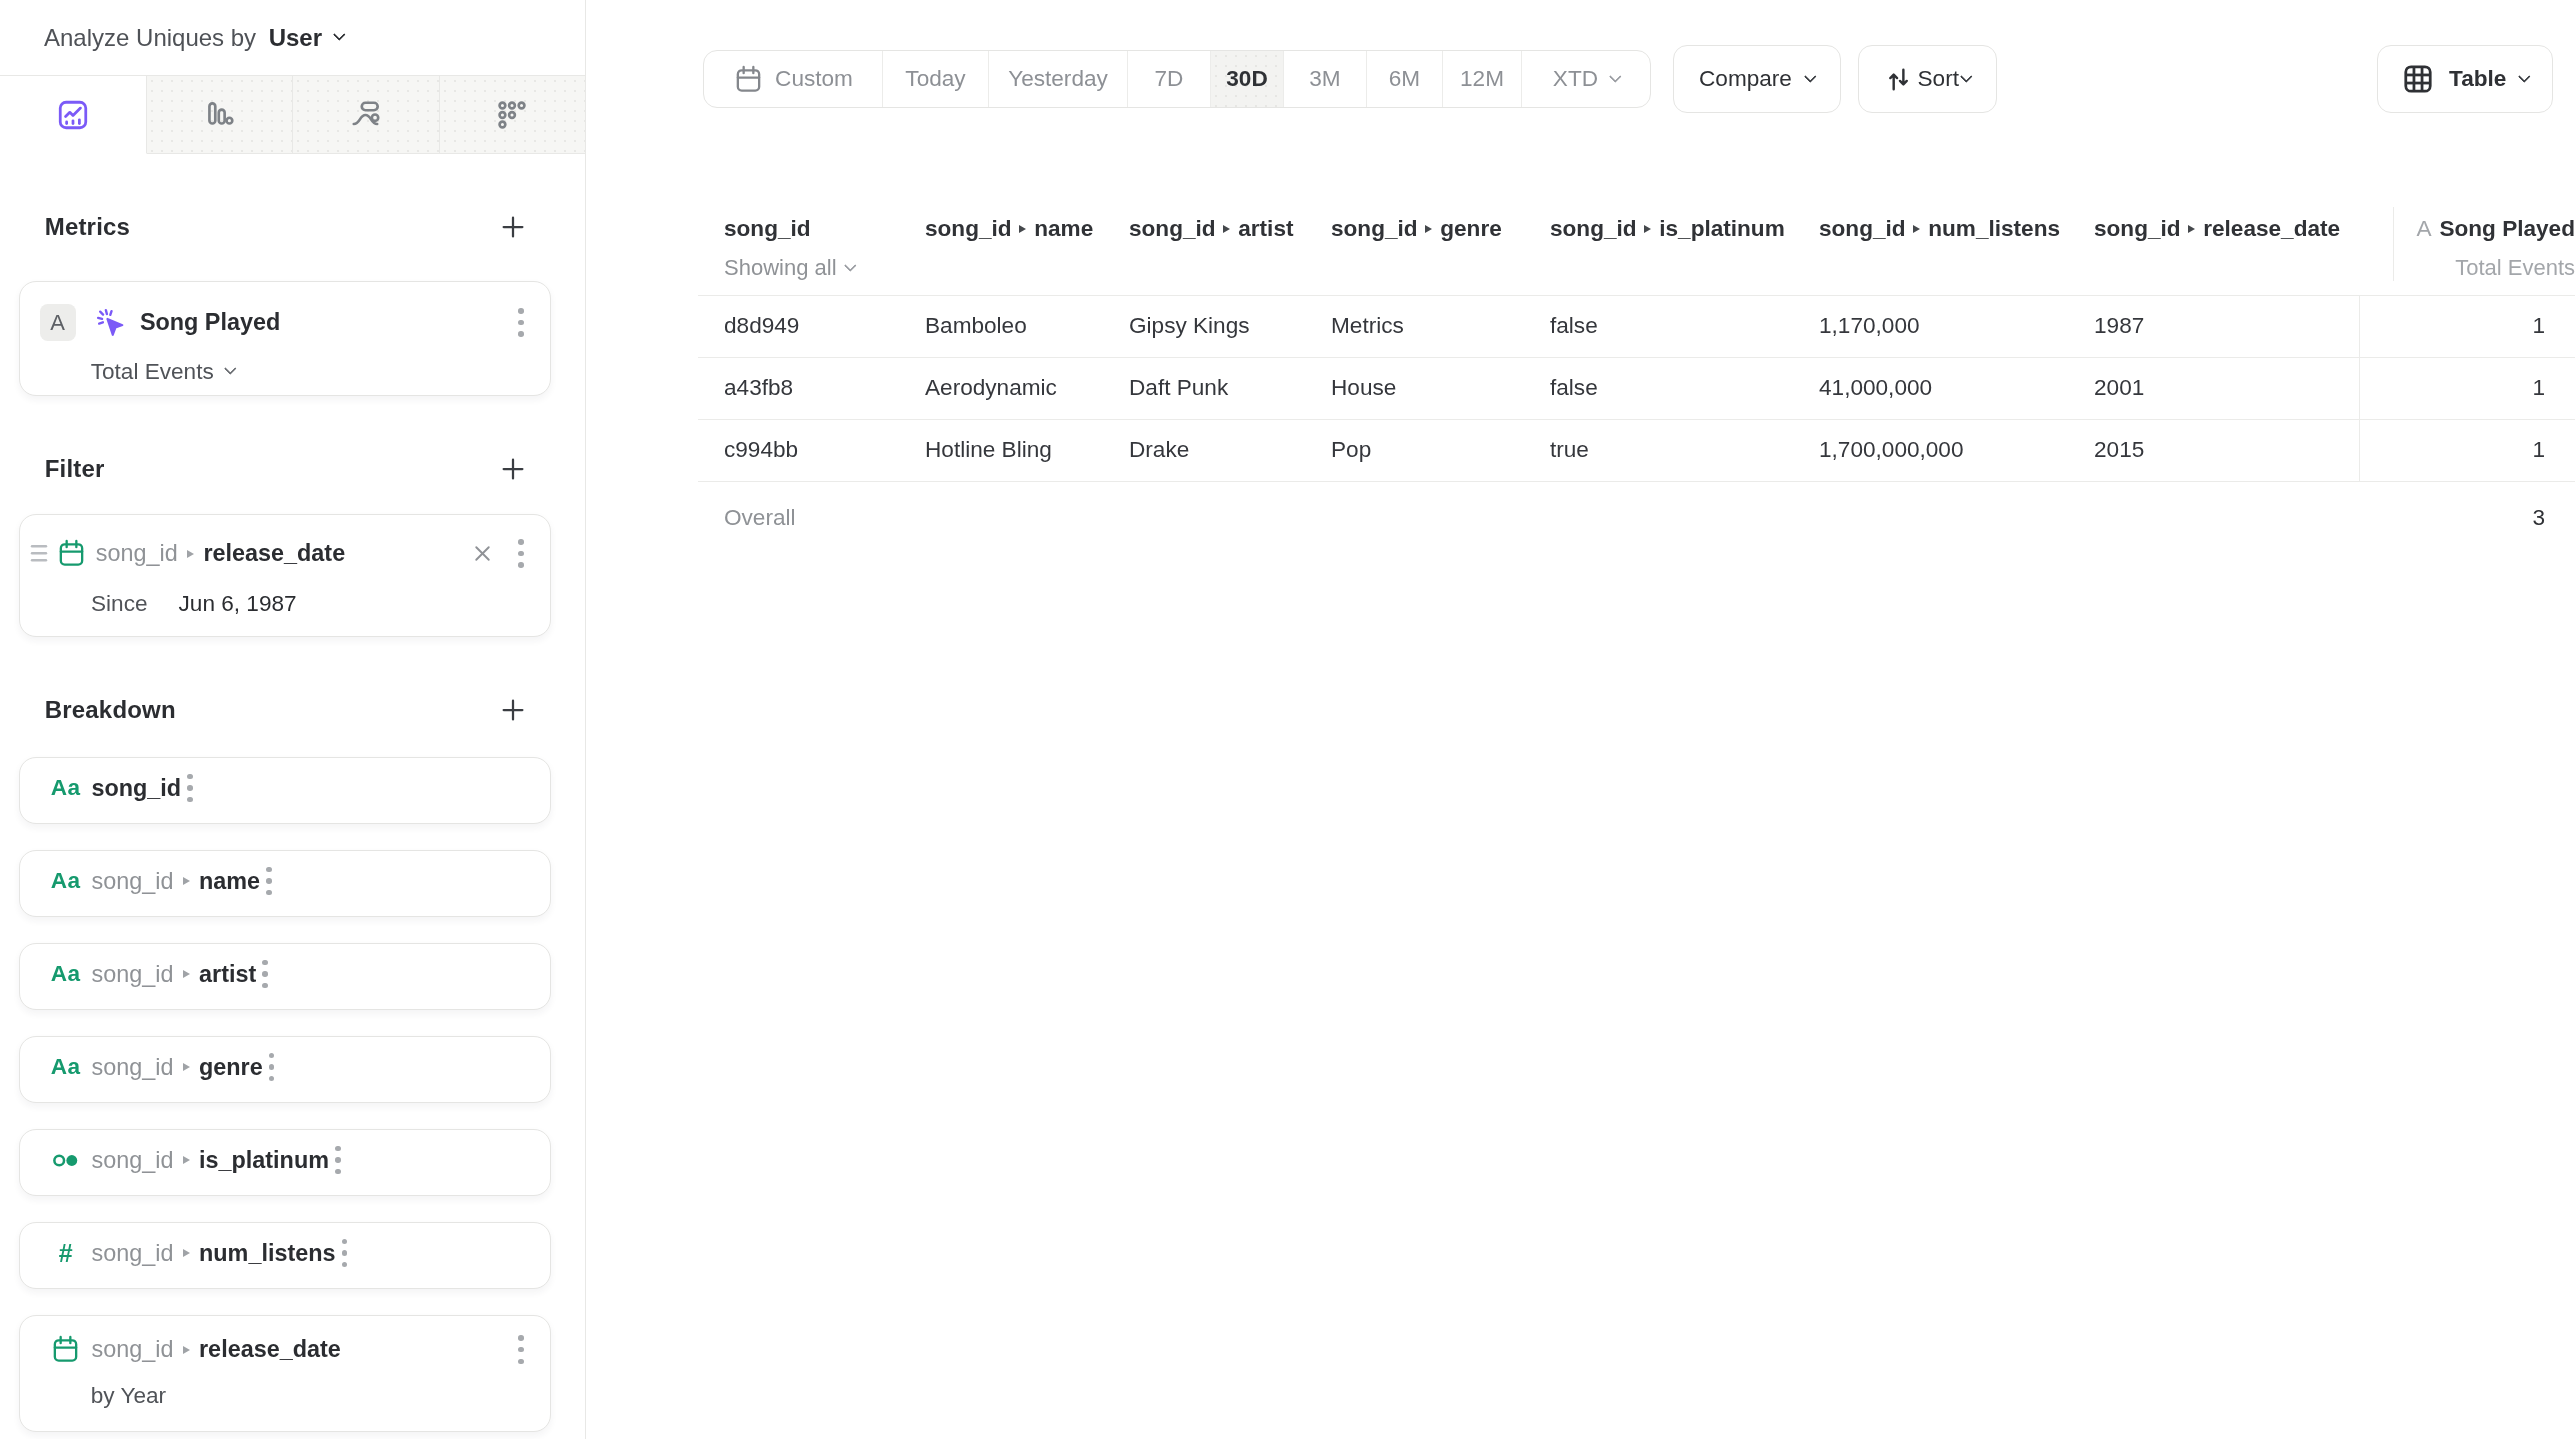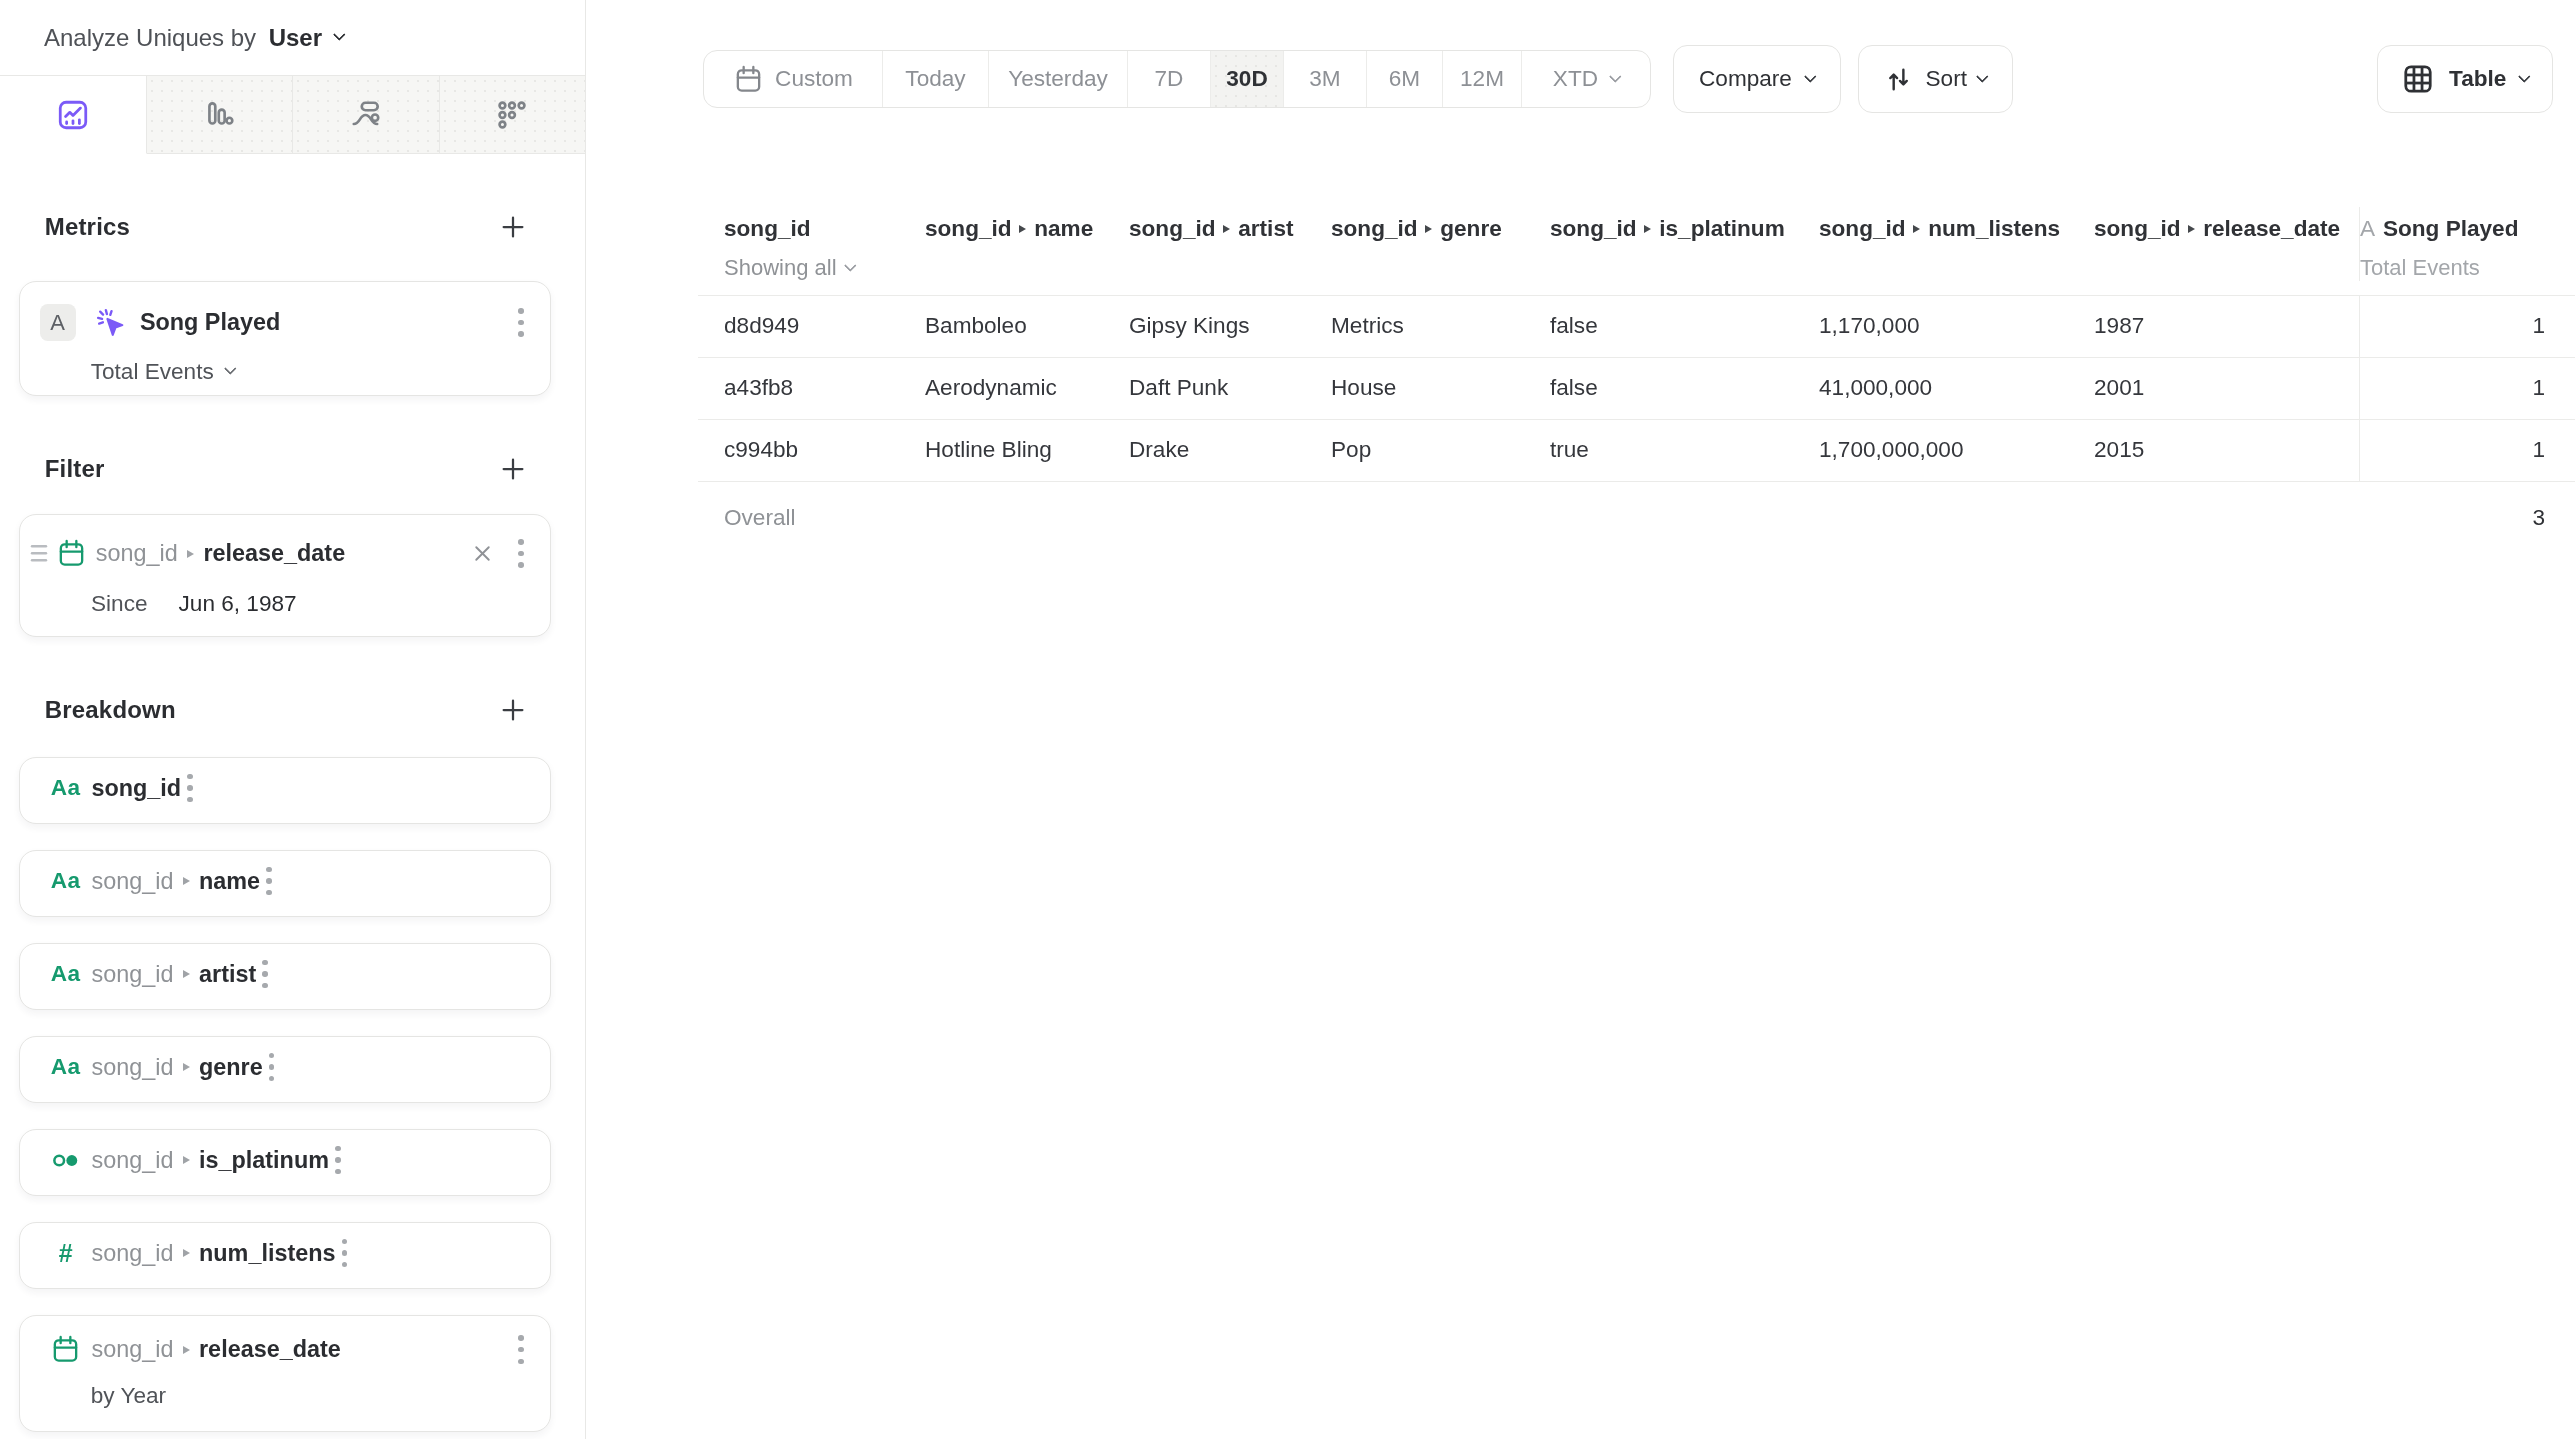--- a/index.html
+++ b/index.html
@@ -79,39 +79,39 @@
   .toolbar{ position:absolute; left:117px; right:22.6px; top:50px; height:58px; display:flex; align-items:center; }
   .date-seg{ display:flex; align-items:stretch; height:58px; border:0.8px solid var(--cardline); border-radius:14px; overflow:hidden; background:#fff; }
   .seg{ display:flex; align-items:center; justify-content:center; font-size:22.6px; color:#8d9095; border-left:0.8px solid #ececea; cursor:pointer; gap:11px;text-align:right; }
   .seg:first-child{ border-left:none; }
   .seg.active{ color:#2f3135; font-weight:700; background-color:#f3f3f1; background-image:radial-gradient(rgba(60,60,52,.07) 1.3px, transparent 1.4px); background-size:10px 10px; }
   .seg .ico{ color:#84878c; }
   .seg .chev{ color:#9a9da2; margin-left:1.6px; }
 
   .btn{ height:68px; border:0.8px solid var(--cardline); border-radius:14px; background:#fff; display:flex; align-items:center; font-size:22.6px; color:#2f3135; cursor:pointer;justify-content:center; }
   .compare-btn{ margin-left:22px; padding:0 25px; gap:14px; font-weight:500; }
-  .sort-btn{ margin-left:17px; padding:0 25px; gap:11px; font-weight:500; }
+  .sort-btn{ margin-left:17px; padding:0 25px; gap:3px; font-weight:500; }
   .table-btn{ margin-left:auto; padding:0 23.4px; gap:14px; font-weight:600; }
   .btn .chev{ color:#3a3d42; }
 
   .search-bar{ position:absolute; left:135px; top:136px; width:523px; height:51px; border-radius:9.3px; display:flex; align-items:center; padding-left:17px; gap:14px; background-color:#f4f4f2; background-image:radial-gradient(rgba(60,60,52,.06) 1.2px, transparent 1.3px); background-size:10px 10px; }
   .search-bar .ico{ color:#73767c; }
   .search-bar input{ flex:1; border:none; outline:none; background:transparent; font:inherit; font-size:22.6px; color:#2f3135; height:100%; }
   .search-bar input::placeholder{ color:#8f9296; }
 
   .table-wrap{ position:absolute; left:112px; top:207px; width:1877px; font-size:22.6px; }
   .trow{ display:grid; grid-template-columns:227px 204px 202px 219px 269px 275px 265px 216px; }
   .thead{ border-bottom:0.8px solid var(--rowline); padding-bottom:14px; }
   .hcell{ padding-top:9.3px; font-weight:600; color:#303236; cursor:pointer; }
   .hcell.first{ padding-left:26px; }
   .hlabel{ display:flex; align-items:center; }
   .hcell .tri{ border-left-color:#45484c; margin:0 7.8px; }
   .showing{ margin-top:12.5px; font-weight:400; color:#8f9296; font-size:22px; display:flex; align-items:center; gap:9.3px; cursor:pointer; }
   .showing .chev{ color:#9a9da2; }
-  .hmetric{ border-left:0.8px solid var(--rowline); text-align:left; padding-right:30px; padding-top:9.3px; cursor:pointer; }
+  .hmetric{ border-left:0.8px solid var(--rowline); text-align:right; padding-top:9.3px; cursor:pointer;margin-left:34px; }
   .hmetric .l1 .a{ color:#a3a6aa; font-weight:400; margin-right:7.8px; }
   .hmetric .l1{ font-weight:600; color:#303236; }
   .hmetric .l2{ margin-top:12.5px; color:#a3a6aa; font-weight:400; font-size:22px; }
 
   .drow{ height:62px; border-bottom:0.8px solid var(--rowline); align-items:center; color:#35373c; }
   .drow > div{ overflow:hidden; white-space:nowrap; }
   .drow .c-first{ padding-left:26px; }
   .drow .c-val{ text-align:right; padding-right:30px; border-left:0.8px solid var(--rowline); height:100%; display:flex; align-items:center; justify-content:flex-end; }
   .orow{ padding-top:23.4px; height:78px; align-items:start; }
   .orow .c-label{ grid-column:1/8; padding-left:26px; color:#8f9296; }

